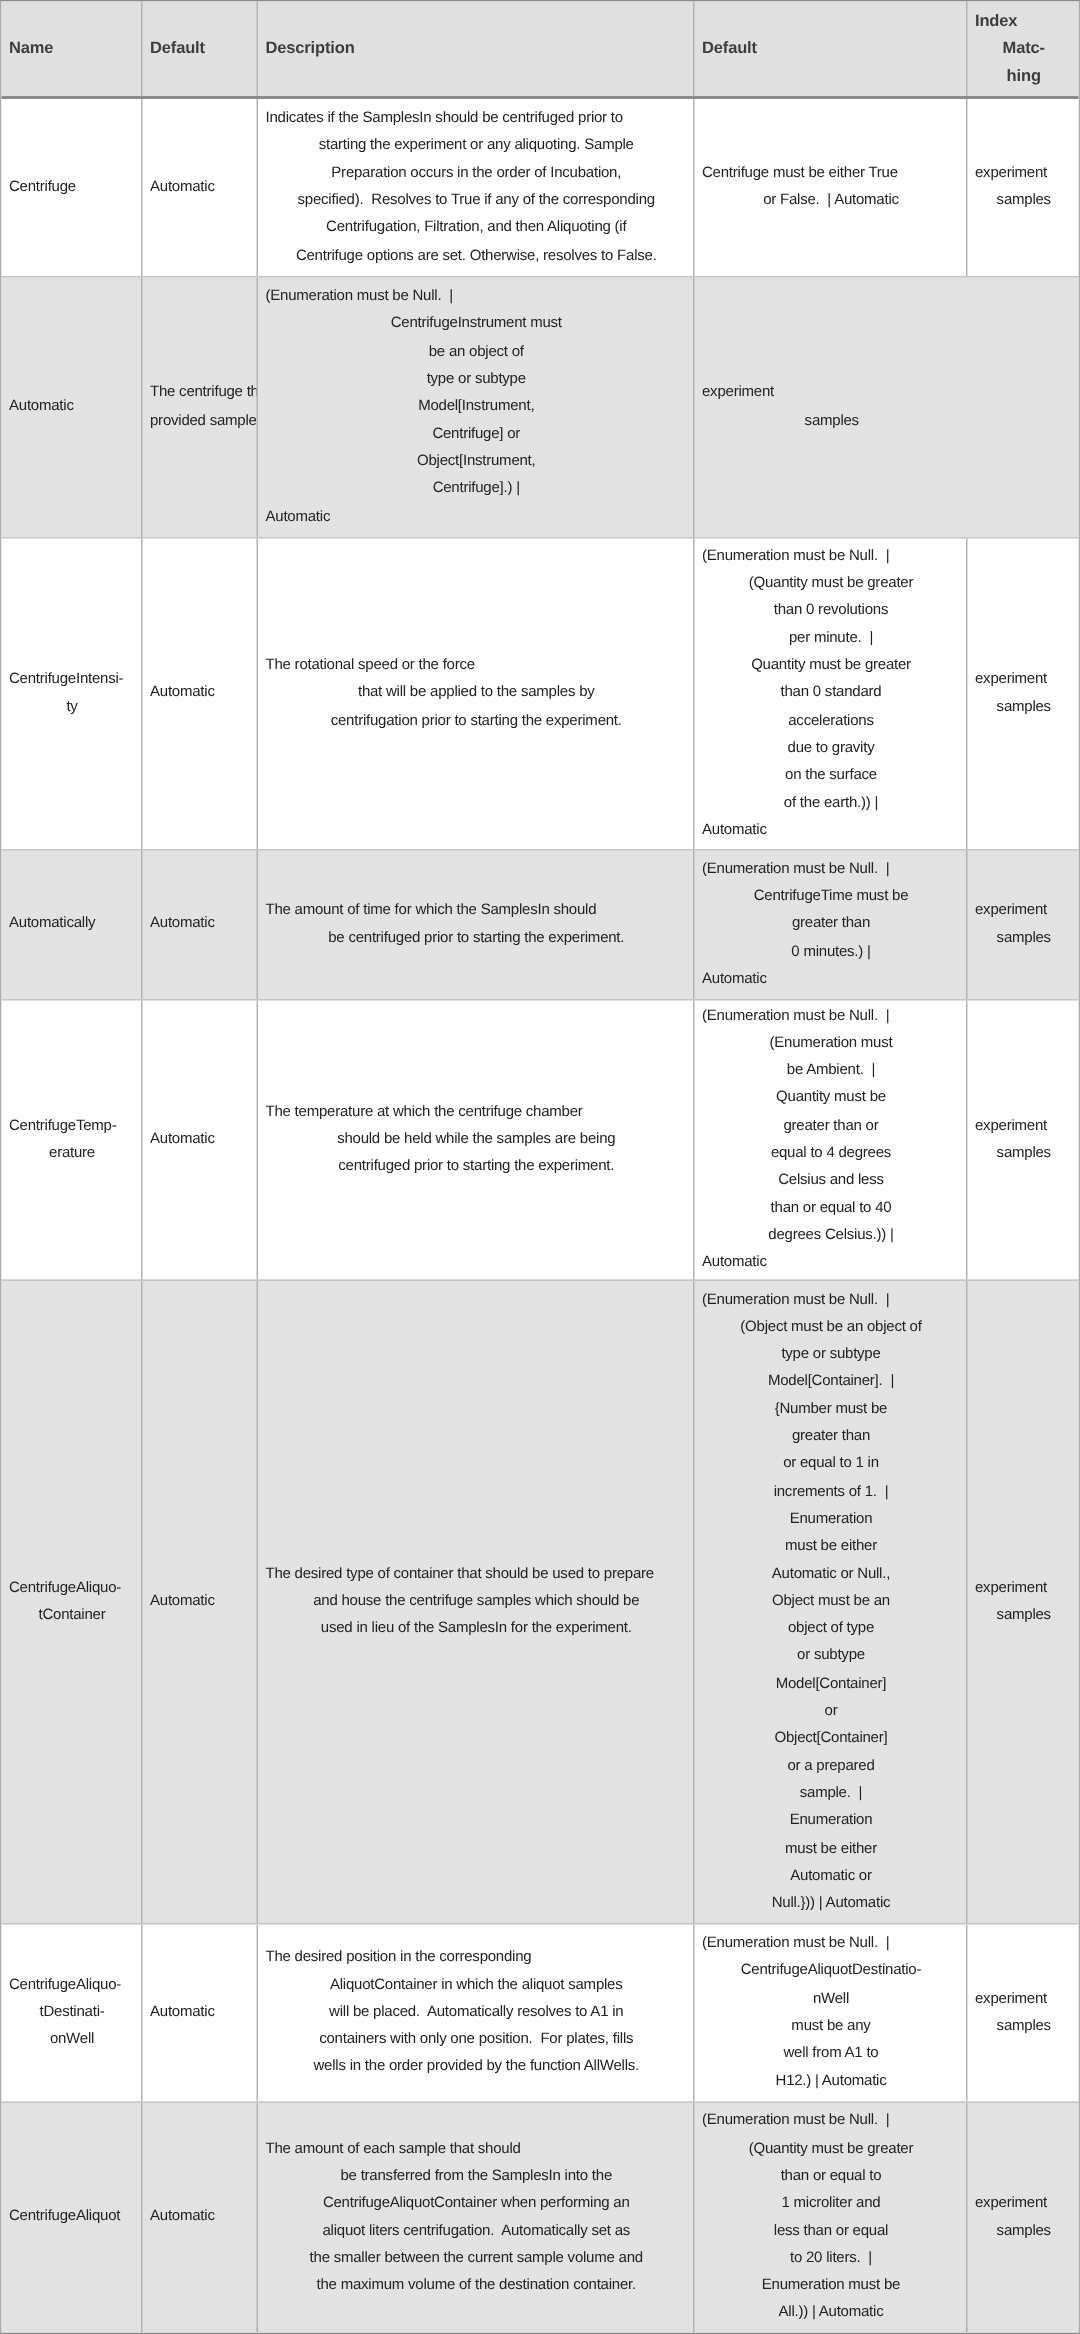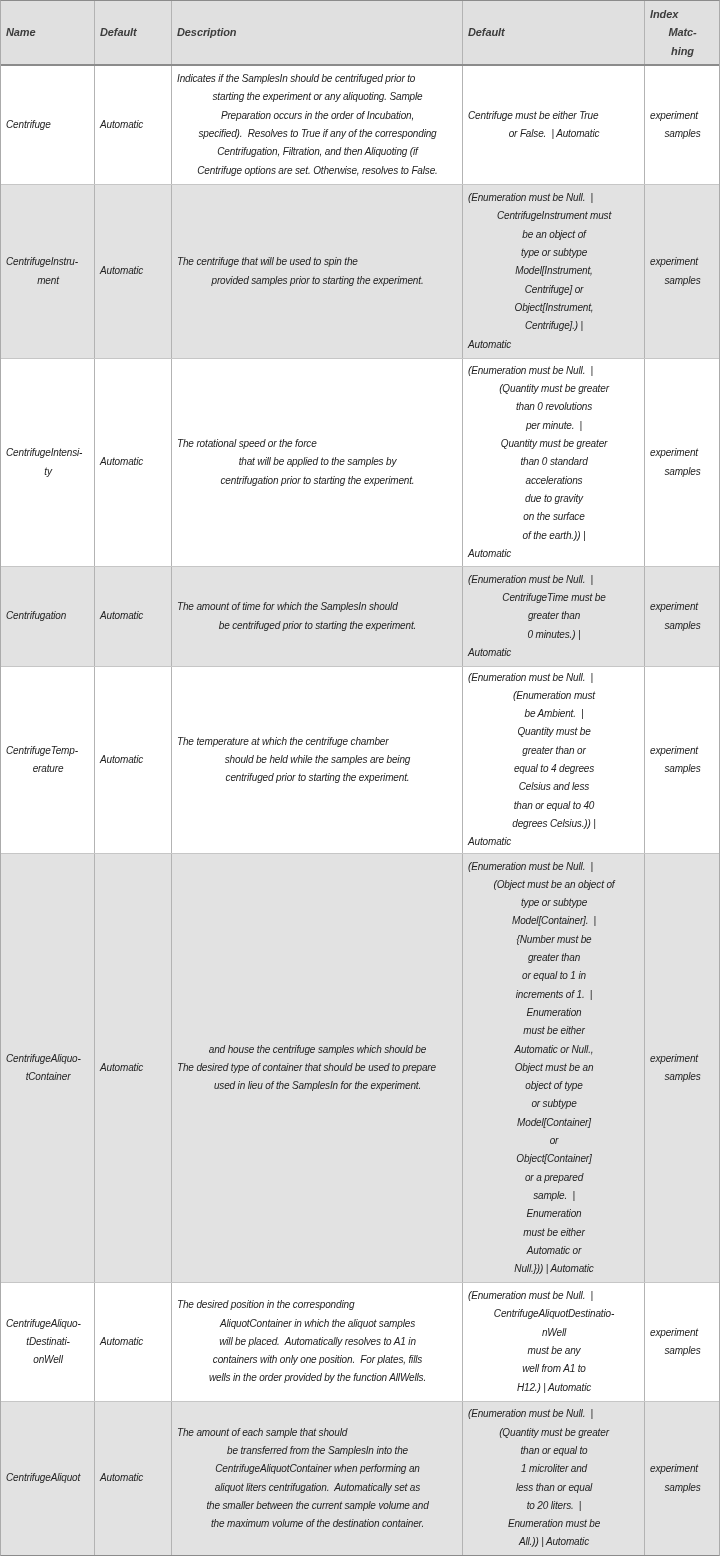--- a/index.html
+++ b/index.html
@@ -26,21 +26,20 @@
   .row.body.white{background:#ffffff;}
   .row.body + .row.body{border-top:1px solid #c6c6c6;}
   .cell{
     box-sizing:border-box;
     border-right:1px solid #b3b3b3;
     padding:3px 4px 3px 5px;
     display:flex;
     flex-direction:column;
     justify-content:center;
     overflow:hidden;
-    font-style:italic;
   }
   .cell:last-child{border-right:none;}
   .ln{
     white-space:pre;
     font-size:10px;
     line-height:18.3px;
     letter-spacing:-0.15px;
   }
   .header .ln{
     font-size:11px;
@@ -95,24 +94,20 @@
         <div class="ln a-l">Centrifuge must be either True</div>
         <div class="ln a-c">or False.  | Automatic</div>
       </div>
     <div class="cell">
         <div class="ln a-l">experiment</div>
         <div class="ln a-c">samples</div>
       </div>
   </div>
 
   <div class="row body gray" style="height:174px">
-    <div class="cell">
-        <div class="ln a-l">CentrifugeInstru-</div>
-        <div class="ln a-c">ment</div>
-      </div>
     <div class="cell">
         <div class="ln a-l">Automatic</div>
       </div>
     <div class="cell">
         <div class="ln a-l">The centrifuge that will be used to spin the</div>
         <div class="ln a-c">provided samples prior to starting the experiment.</div>
       </div>
     <div class="cell">
         <div class="ln a-l">(Enumeration must be Null.  |</div>
         <div class="ln a-c">CentrifugeInstrument must</div>
@@ -157,21 +152,21 @@
         <div class="ln a-l">Automatic</div>
       </div>
     <div class="cell">
         <div class="ln a-l">experiment</div>
         <div class="ln a-c">samples</div>
       </div>
   </div>
 
   <div class="row body gray" style="height:100px">
     <div class="cell">
-        <div class="ln a-l">Centrifugation</div>
+        <div class="ln a-l">Automatically</div>
       </div>
     <div class="cell">
         <div class="ln a-l">Automatic</div>
       </div>
     <div class="cell">
         <div class="ln a-l">The amount of time for which the SamplesIn should</div>
         <div class="ln a-c">be centrifuged prior to starting the experiment.</div>
       </div>
     <div class="cell">
         <div class="ln a-l">(Enumeration must be Null.  |</div>
@@ -219,22 +214,22 @@
 
   <div class="row body gray" style="height:429px">
     <div class="cell">
         <div class="ln a-l">CentrifugeAliquo-</div>
         <div class="ln a-c">tContainer</div>
       </div>
     <div class="cell">
         <div class="ln a-l">Automatic</div>
       </div>
     <div class="cell">
+        <div class="ln a-l">The desired type of container that should be used to prepare</div>
         <div class="ln a-c">and house the centrifuge samples which should be</div>
-        <div class="ln a-l">The desired type of container that should be used to prepare</div>
         <div class="ln a-c">used in lieu of the SamplesIn for the experiment.</div>
       </div>
     <div class="cell">
         <div class="ln a-l">(Enumeration must be Null.  |</div>
         <div class="ln a-c">(Object must be an object of</div>
         <div class="ln a-c">type or subtype</div>
         <div class="ln a-c">Model[Container].  |</div>
         <div class="ln a-c">{Number must be</div>
         <div class="ln a-c">greater than</div>
         <div class="ln a-c">or equal to 1 in</div>

